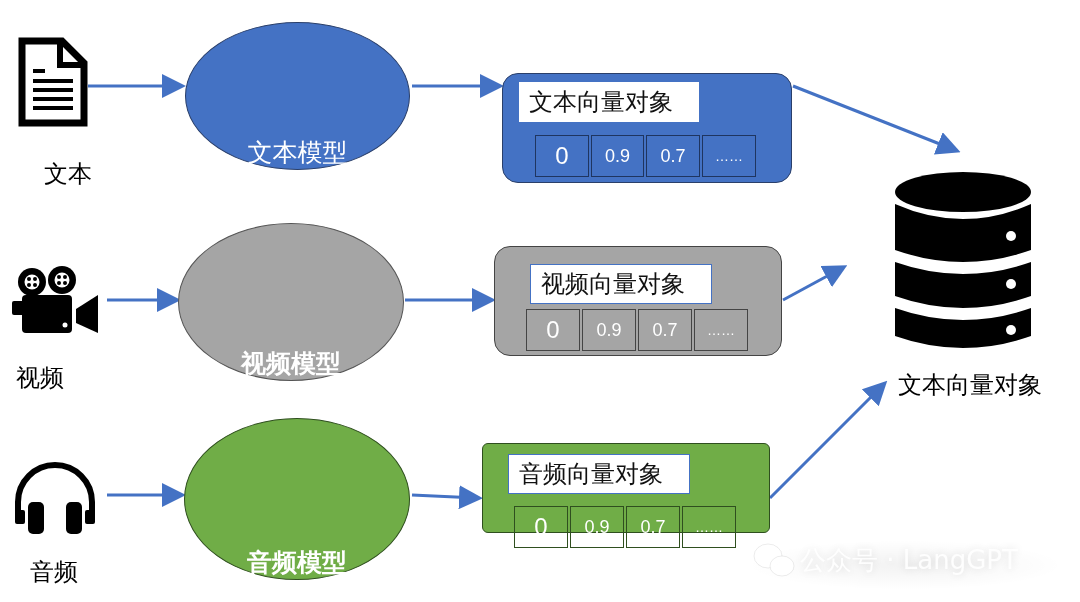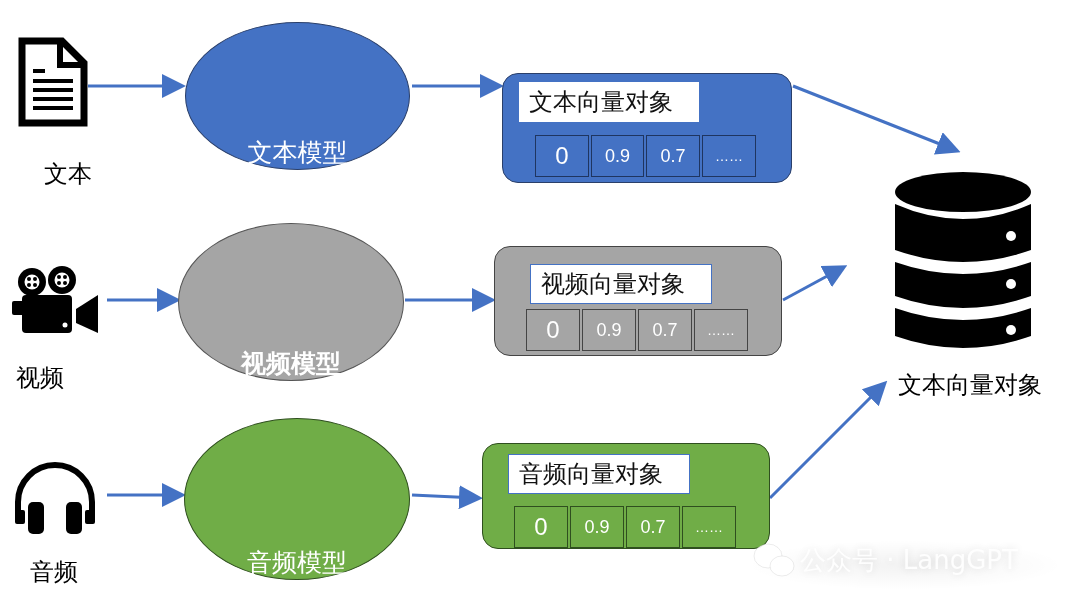--- a/index.html
+++ b/index.html
@@ -82,21 +82,21 @@
   <rect x="75" y="52" width="10" height="14" rx="2" fill="#000"></rect>
 </svg>
 <div class="label" style="left:30px;top:556px">音频</div>
 
 <div class="ellipse" style="left:185px;top:22px;width:225px;height:148px;background:#4472c4;border-color:#2a3f6a;">
   <span>文本模型</span>
 </div>
 <div class="ellipse" style="left:178px;top:223px;width:226px;height:158px;background:#a5a5a5;border-color:#555;font-weight:bold;">
   <span>视频模型</span>
 </div>
-<div class="ellipse" style="left:184px;top:418px;width:226px;height:162px;background:#70ad47;border-color:#2f4f1f;">
+<div class="ellipse" style="left:184px;top:418px;width:226px;height:162px;background:#70ad47;border-color:#2f4f1f;font-weight:bold;">
   <span>音频模型</span>
 </div>
 
 <div class="vbox" style="left:502px;top:30px;width:290px;height:110px;background:#4472c4;border-color:#2a3f6a;margin-top:43px;">
   <div class="vtitle" style="left:16px;top:8px;width:180px;">文本向量对象</div>
   <div class="cells" style="left:32px;top:61px;">
     <div class="cell" style="width:54px;border-color:#1f3560;font-size:24px;">0</div>
     <div class="cell" style="width:53px;border-color:#1f3560;font-size:18px;">0.9</div>
     <div class="cell" style="width:54px;border-color:#1f3560;font-size:18px;">0.7</div>
     <div class="cell" style="width:54px;border-color:#1f3560;font-size:14px;">……</div>
@@ -106,21 +106,21 @@
 <div class="vbox" style="left:494px;top:246px;width:288px;height:110px;background:#a5a5a5;border-color:#444;">
   <div class="vtitle" style="left:22px;top:17px;width:182px;border:1.5px solid #4472c4;margin-left:13px;">视频向量对象</div>
   <div class="cells" style="left:31px;top:62px;">
     <div class="cell" style="width:54px;border-color:#444;font-size:24px;">0</div>
     <div class="cell" style="width:54px;border-color:#444;font-size:18px;">0.9</div>
     <div class="cell" style="width:54px;border-color:#444;font-size:18px;">0.7</div>
     <div class="cell" style="width:54px;border-color:#444;font-size:14px;">……</div>
   </div>
 </div>
 
-<div class="vbox" style="left:482px;top:443px;width:288px;height:106px;background:#70ad47;border-color:#2f4f1f;">
+<div class="vbox" style="left:482px;top:443px;width:288px;height:90px;background:#70ad47;border-color:#2f4f1f;border-radius:6px;">
   <div class="vtitle" style="left:25px;top:10px;width:182px;border:1.5px solid #4472c4;">音频向量对象</div>
   <div class="cells" style="left:31px;top:62px;">
     <div class="cell" style="width:54px;border-color:#2f4f1f;font-size:24px;">0</div>
     <div class="cell" style="width:54px;border-color:#2f4f1f;font-size:18px;">0.9</div>
     <div class="cell" style="width:54px;border-color:#2f4f1f;font-size:18px;">0.7</div>
     <div class="cell" style="width:54px;border-color:#2f4f1f;font-size:14px;">……</div>
   </div>
 </div>
 
 <svg class="abs" style="left:893px;top:170px" width="140" height="182" viewBox="0 0 140 182">

